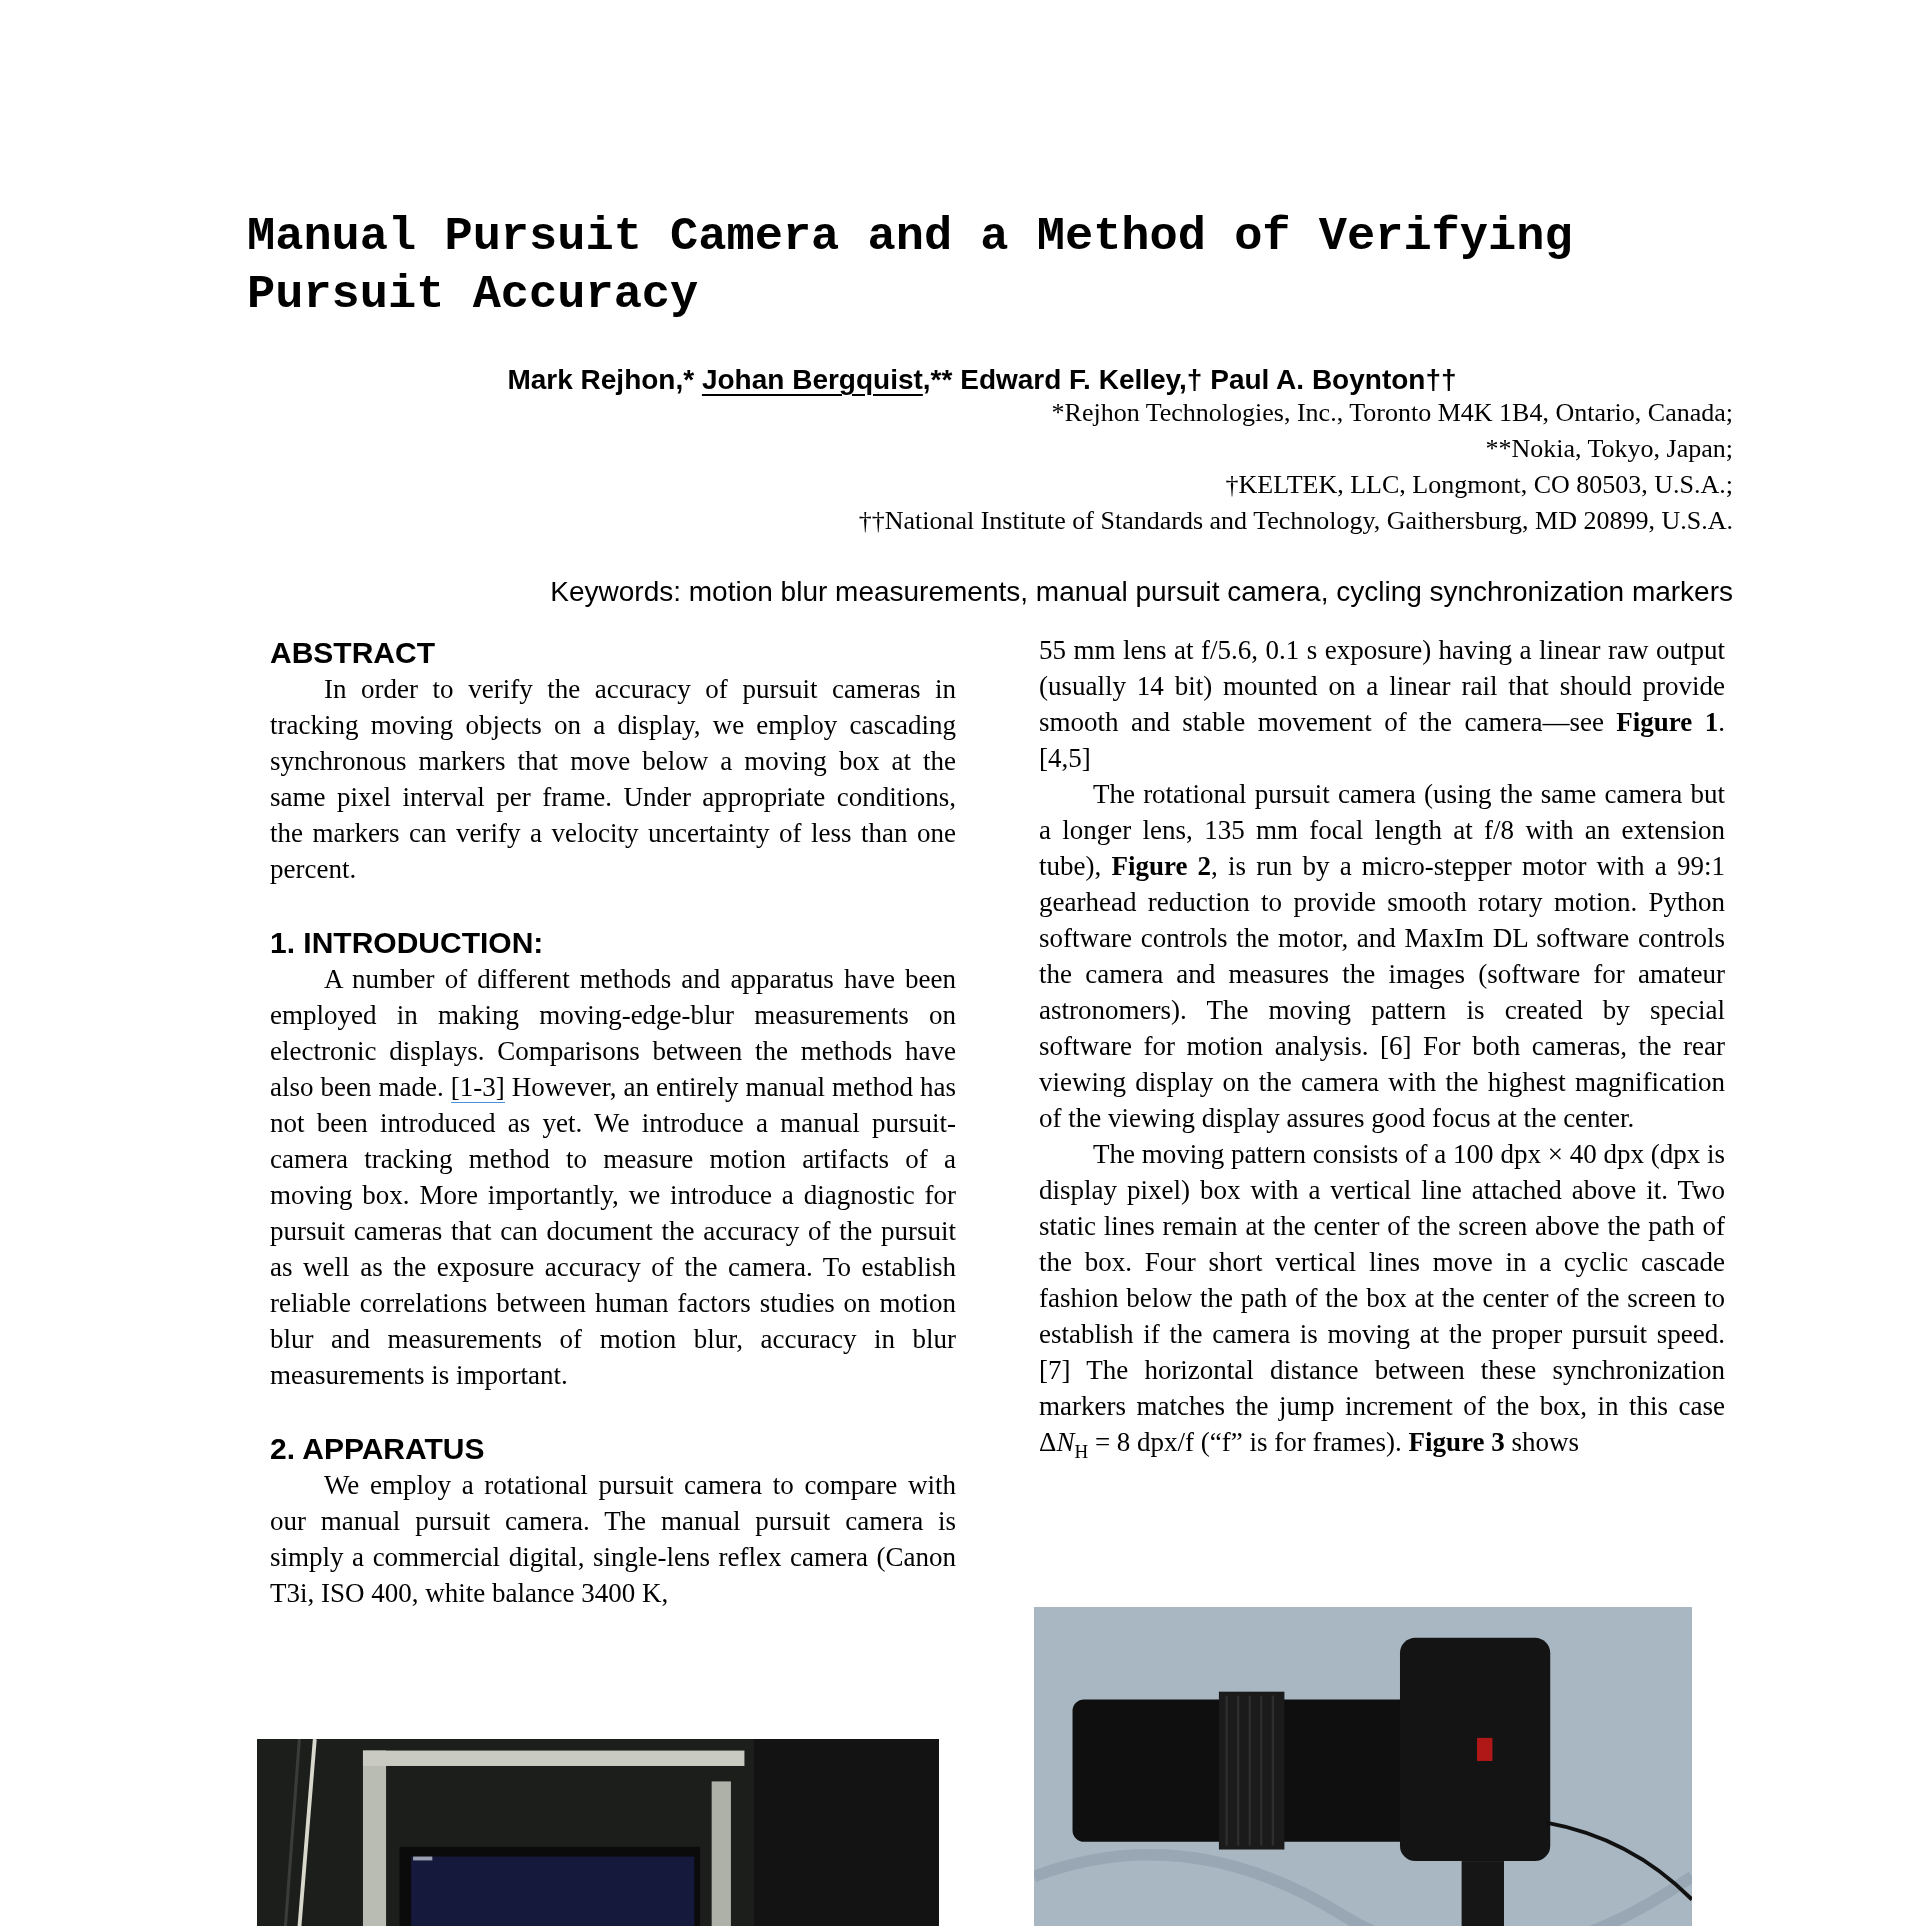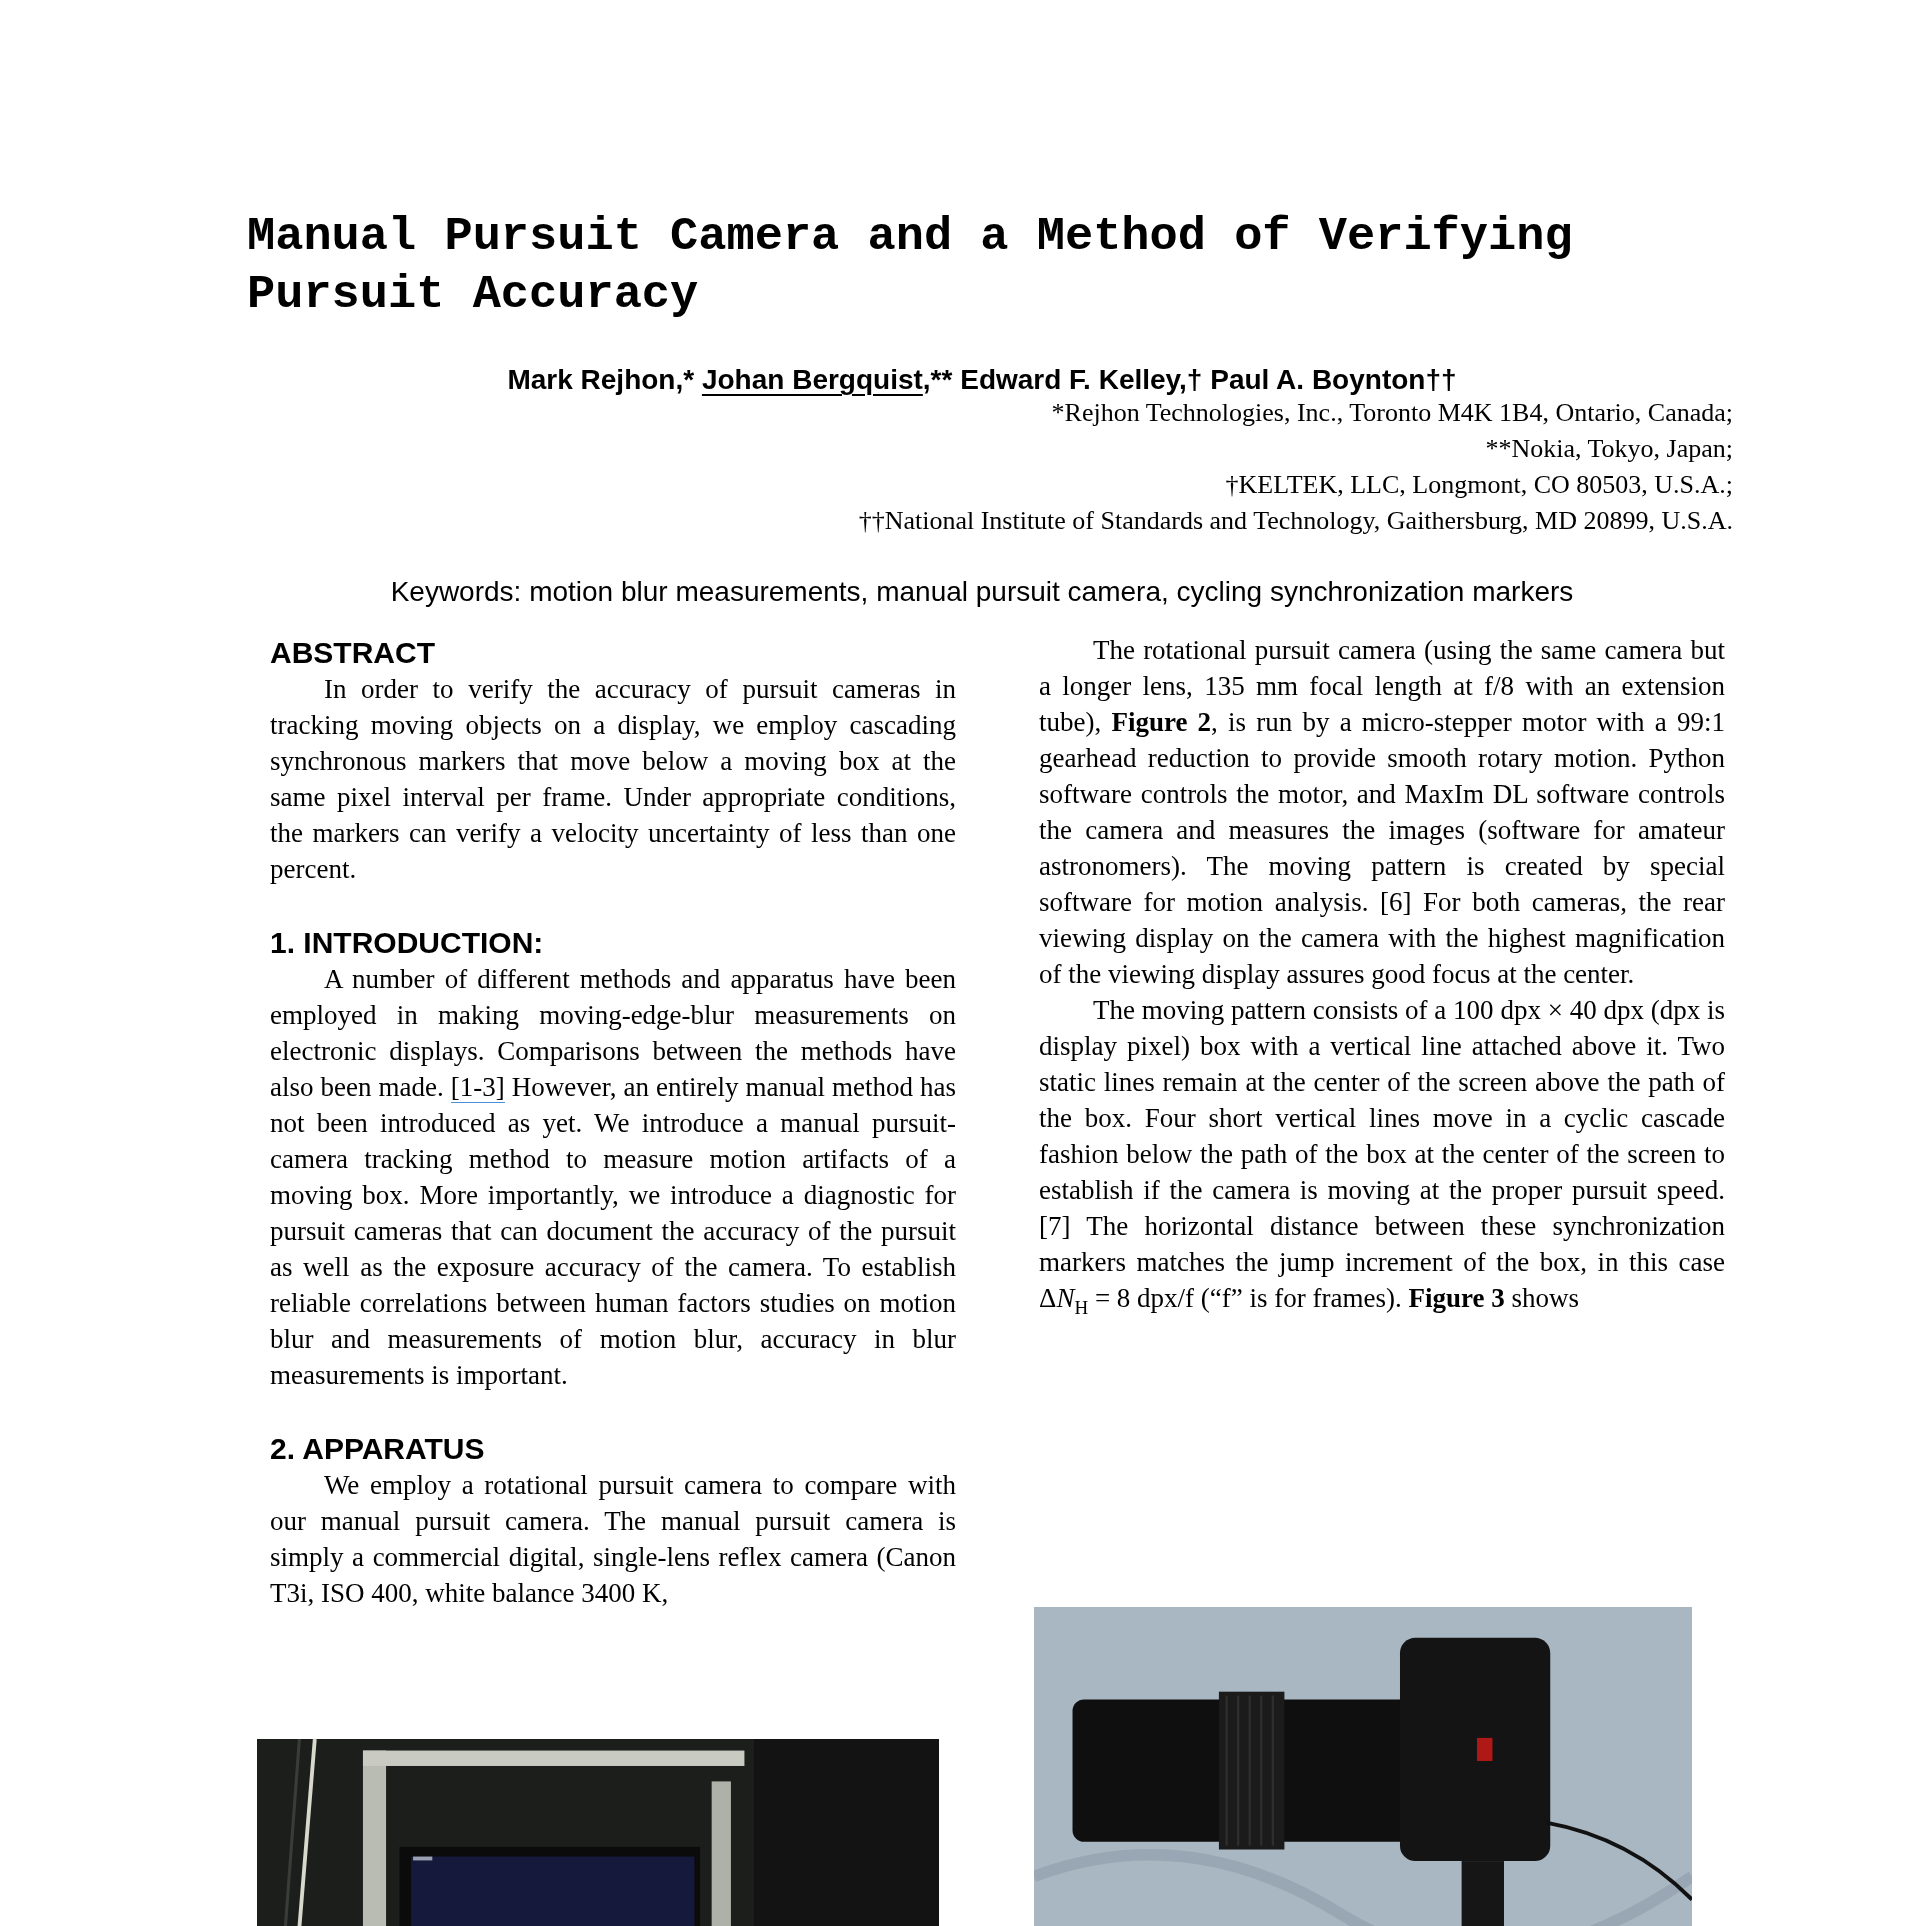--- a/index.html
+++ b/index.html
@@ -15,21 +15,21 @@
     position: absolute; left: 231px; top: 360px; width: 1502px;
     text-align: center; font-weight: bold; font-size: 28px; line-height: 39px;
   }
   #authors .ul { text-decoration: underline; text-decoration-thickness: 2.3px; text-underline-offset: 4.6px; }
   #affils {
     position: absolute; left: 231px; top: 395px; width: 1502px;
     text-align: right; font-size: 26px; line-height: 36px;
   }
   #keywords {
     position: absolute; left: 231px; top: 574px; width: 1502px;
-    text-align: center; font-size: 28px; line-height: 35px;
+    text-align: right; font-size: 28px; line-height: 35px;
   }
 
   .col { position: absolute; width: 686px; font-size: 27px; line-height: 36px; text-align: justify; margin-left: 16px; }
   #col-left { left: 254px; top: 634px; }
   #col-right { left: 1023px; top: 632px; }
   .col h2 {
     margin: 0; font-family: "Liberation Sans", sans-serif; font-weight: bold;
     font-size: 30px; line-height: 37px;
   }
   .col p { margin: 0; text-indent: 54px; }
@@ -71,20 +71,21 @@
   <p>In order to verify the accuracy of pursuit cameras in tracking moving objects on a display, we employ cascading synchronous markers that move below a moving box at the same pixel interval per frame. Under appropriate conditions, the markers can verify a velocity uncertainty of less than one percent.</p>
   <div class="gap"></div>
   <h2>1. INTRODUCTION:</h2>
   <p><span>A number of different methods and apparatus have been employed in making moving-edge-blur measurements on electronic displays. Comparisons between the methods have also been made. </span><span class="cite-link">[1-3]</span><span> However, an entirely manual method has not been introduced as yet. We introduce a manual pursuit-camera tracking method to measure motion artifacts of a moving box. More importantly, we introduce a diagnostic for pursuit cameras that can document the accuracy of the pursuit as well as the exposure accuracy of the camera. To establish reliable correlations between human factors studies on motion blur and measurements of motion blur, accuracy in blur measurements is important.</span></p>
   <div class="gap"></div>
   <h2>2. APPARATUS</h2>
   <p>We employ a rotational pursuit camera to compare with our manual pursuit camera. The manual pursuit camera is simply a commercial digital, single-lens reflex camera (Canon T3i, ISO 400, white balance 3400 K,</p>
 </div>
 
 <div id="col-right" class="col serif">
+  <p class="noindent"><span>55 mm lens at f/5.6, 0.1 s exposure) having a linear raw output (usually 14 bit) mounted on a linear rail that should provide smooth and stable movement of the camera—see </span><b>Figure 1</b><span>. [4,5]</span></p>
   <p><span>The rotational pursuit camera (using the same camera but a longer lens, 135 mm focal length at f/8 with an extension tube), </span><b>Figure 2</b><span>, is run by a micro-stepper motor with a 99:1 gearhead reduction to provide smooth rotary motion. Python software controls the motor, and MaxIm DL software controls the camera and measures the images (software for amateur astronomers). The moving pattern is created by special software for motion analysis. [6] For both cameras, the rear viewing display on the camera with the highest magnification of the viewing display assures good focus at the center.</span></p>
   <p><span>The moving pattern consists of a 100 dpx × 40 dpx (dpx is display pixel) box with a vertical line attached above it. Two static lines remain at the center of the screen above the path of the box. Four short vertical lines move in a cyclic cascade fashion below the path of the box at the center of the screen to establish if the camera is moving at the proper pursuit speed. [7] The horizontal distance between these synchronization markers matches the jump increment of the box, in this case </span><span class="math"><span>Δ</span><i>N</i><sub>H</sub><span> = 8 dpx/f</span></span><span>  (“f” is for frames). </span><b>Figure 3</b><span> shows</span></p>
 </div>
 
 <div id="fig1" class="figure-img">
   <svg viewBox="0 0 1770 1209" preserveAspectRatio="none">
     <rect x="0" y="0" width="1770" height="1209" fill="#1c1e1c"></rect>
     <rect x="1290" y="0" width="480" height="1209" fill="#121312"></rect>
     <path d="M150 0 L60 1100" stroke="#d8d8cc" stroke-width="10" fill="none"></path>
     <path d="M110 0 L20 1209" stroke="#3a3c3a" stroke-width="8" fill="none"></path>

